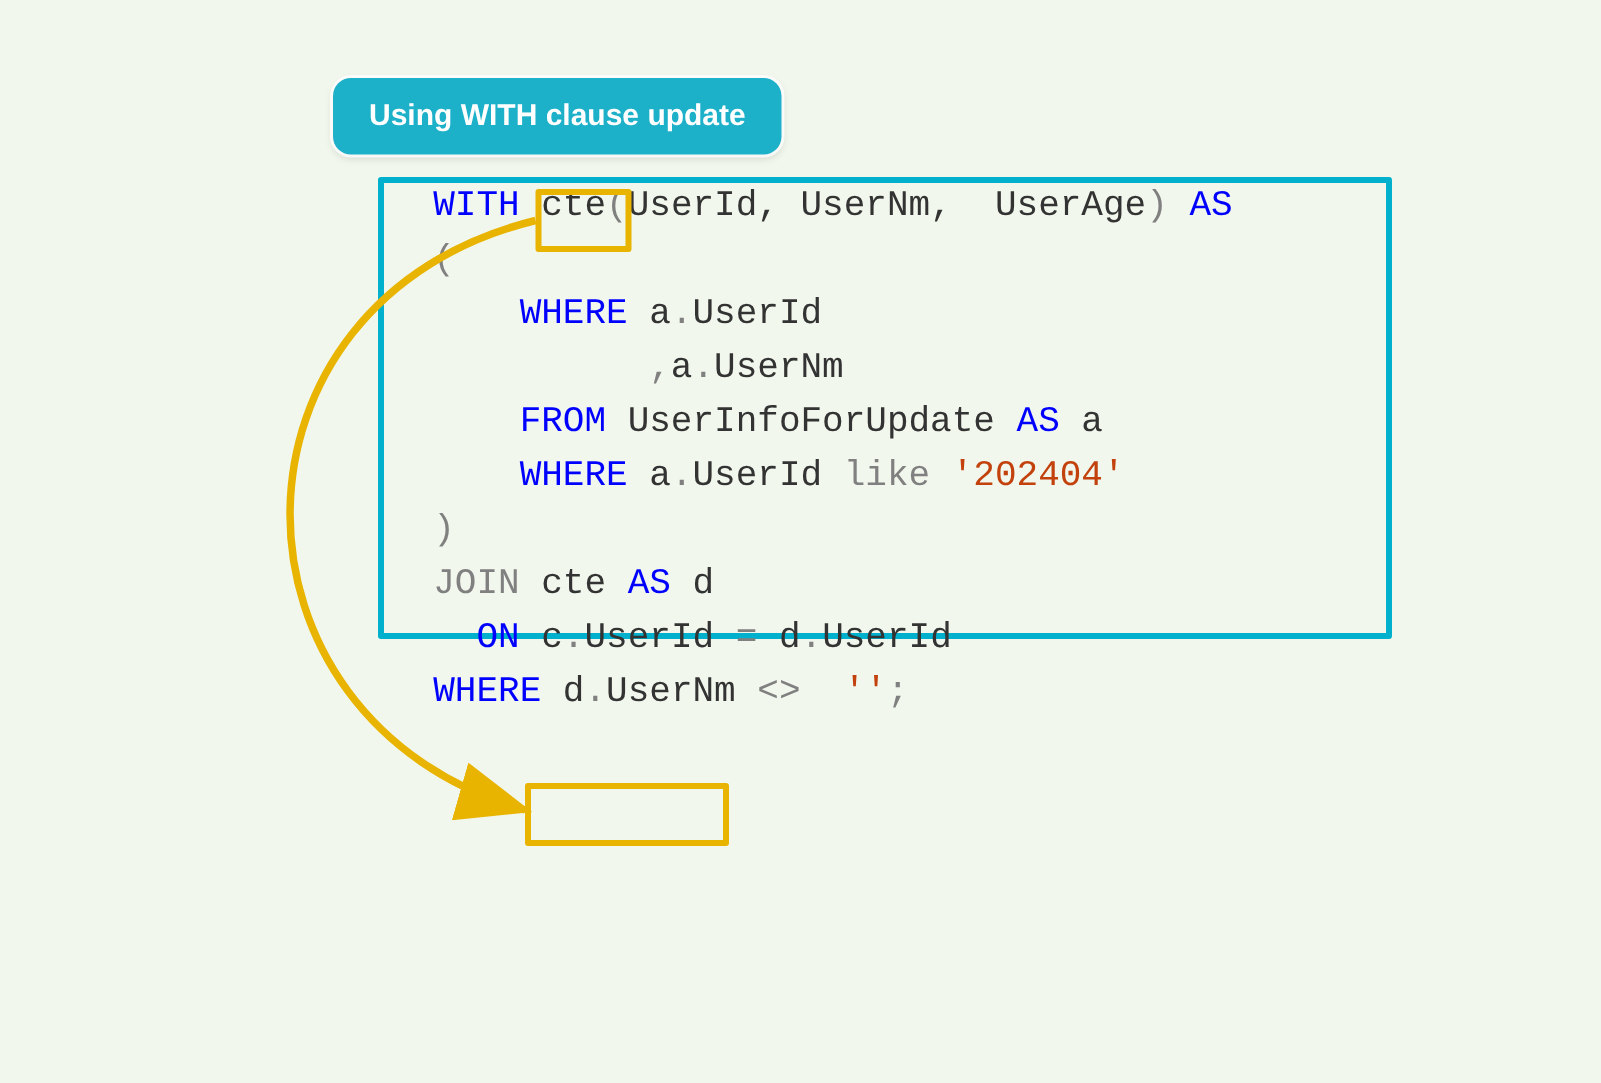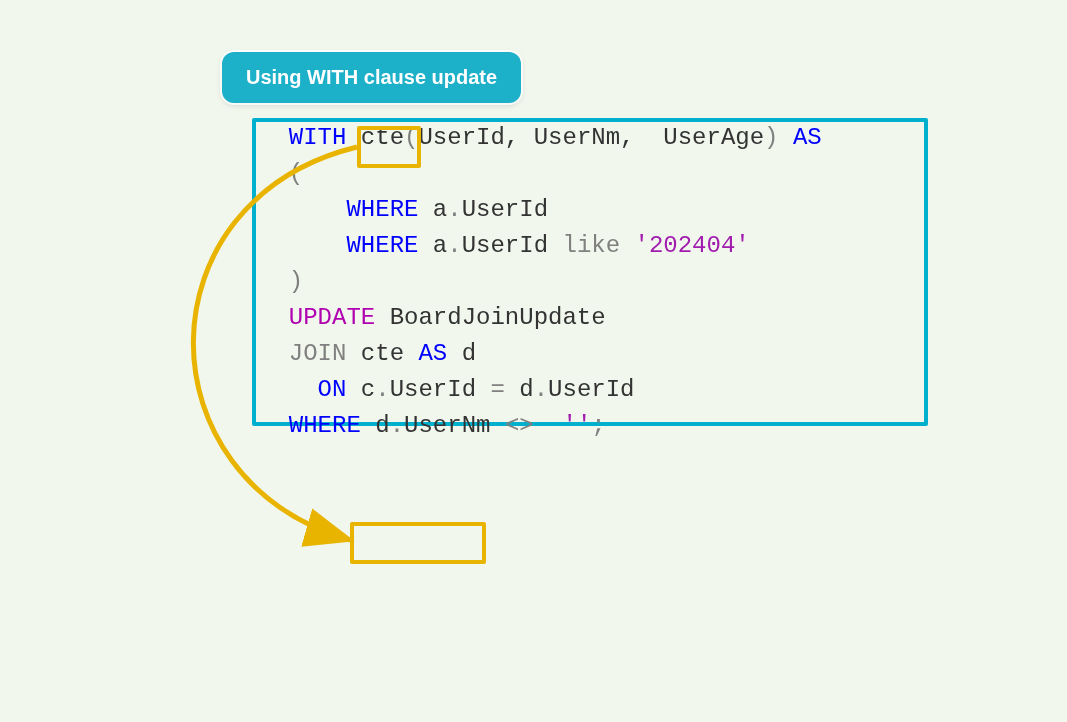--- a/index.html
+++ b/index.html
@@ -3,41 +3,42 @@
 <meta charset="utf-8">
 <style>
   html,body{margin:0;padding:0;width:1067px;height:722px;background:#f1f7ec;font-family:Consolas,"Courier New",monospace;position:relative;overflow:hidden;}
   .badge{position:absolute;background:#1cb0c9;color:#fff;font-family:Arial,Helvetica,sans-serif;font-size:20px;font-weight:600;padding:14px 24px;border-radius:12px;box-shadow:0 0 0 2px rgba(255,255,255,0.8),0 2px 6px rgba(0,0,0,0.15);}
   .code{position:absolute;left:260px;top:120px;width:680px;font-size:24px;line-height:36px;color:#333;}
   .line{white-space:pre;}
   .kw-blue{color:#0000ff;}
   .kw-gray{color:#808080;}
   .kw-magenta{color:#b000b0;}
   .tok-black{color:#333;}
-  .tok-red{color:#a21caf;}
+  .tok-red{color:#c2410c;}
   .highlight-box{position:absolute;border:4px solid #00b0cc;border-radius:2px;pointer-events:none;background:transparent;}
   .gold-box{position:absolute;border:4px solid #e8b400;border-radius:2px;pointer-events:none;background:transparent;}
   svg.connector{position:absolute;left:0;top:0;width:1067px;height:722px;pointer-events:none;}
 </style>
 </head>
 <body>
 
 <div class="highlight-box" style="left:252px;top:118px;width:668px;height:300px;"></div>
 
 <div class="badge" style="left:222px;top:52px;">
   <span>Using WITH clause update</span>
 </div>
 
 <div class="code">
   <div class="line">  <span class="kw-blue">WITH</span> <span class="tok-black">cte</span><span class="kw-gray">(</span><span class="tok-black">UserId, UserNm,  UserAge</span><span class="kw-gray">)</span> <span class="kw-blue">AS</span></div>
   <div class="line">  <span class="kw-gray">(</span></div>
   <div class="line">      <span class="kw-blue">WHERE</span><span class="tok-black"> a</span><span class="kw-gray">.</span><span class="tok-black">UserId</span></div>
+  <div class="line">            <span class="kw-gray">,</span><span class="tok-black">a</span><span class="kw-gray">.</span><span class="tok-black">UserNm</span></div>
+  <div class="line">      <span class="kw-blue">FROM</span><span class="tok-black"> UserInfoForUpdate </span><span class="kw-blue">AS</span><span class="tok-black"> a</span></div>
   <div class="line">      <span class="kw-blue">WHERE</span><span class="tok-black"> a</span><span class="kw-gray">.</span><span class="tok-black">UserId </span><span class="kw-gray">like</span><span class="tok-red"> '202404'</span></div>
   <div class="line">  <span class="kw-gray">)</span></div>
-  <div class="line">  <span class="kw-magenta">UPDATE</span><span class="tok-black"> BoardJoinUpdate</span></div>
   <div class="line">  <span class="kw-gray">JOIN</span><span class="tok-black"> cte </span><span class="kw-blue">AS</span><span class="tok-black"> d</span></div>
   <div class="line">    <span class="kw-blue">ON</span><span class="tok-black"> c</span><span class="kw-gray">.</span><span class="tok-black">UserId </span><span class="kw-gray">=</span><span class="tok-black"> d</span><span class="kw-gray">.</span><span class="tok-black">UserId</span></div>
   <div class="line">  <span class="kw-blue">WHERE</span><span class="tok-black"> d</span><span class="kw-gray">.</span><span class="tok-black">UserNm </span><span class="kw-gray">&lt;&gt;</span><span class="tok-red">  ''</span><span class="kw-gray">;</span></div>
 </div>
 
 <div class="gold-box" style="left:357px;top:126px;width:56px;height:34px;"></div>
 
 <div class="gold-box" style="left:350px;top:522px;width:128px;height:34px;"></div>
 
 <svg class="connector">

